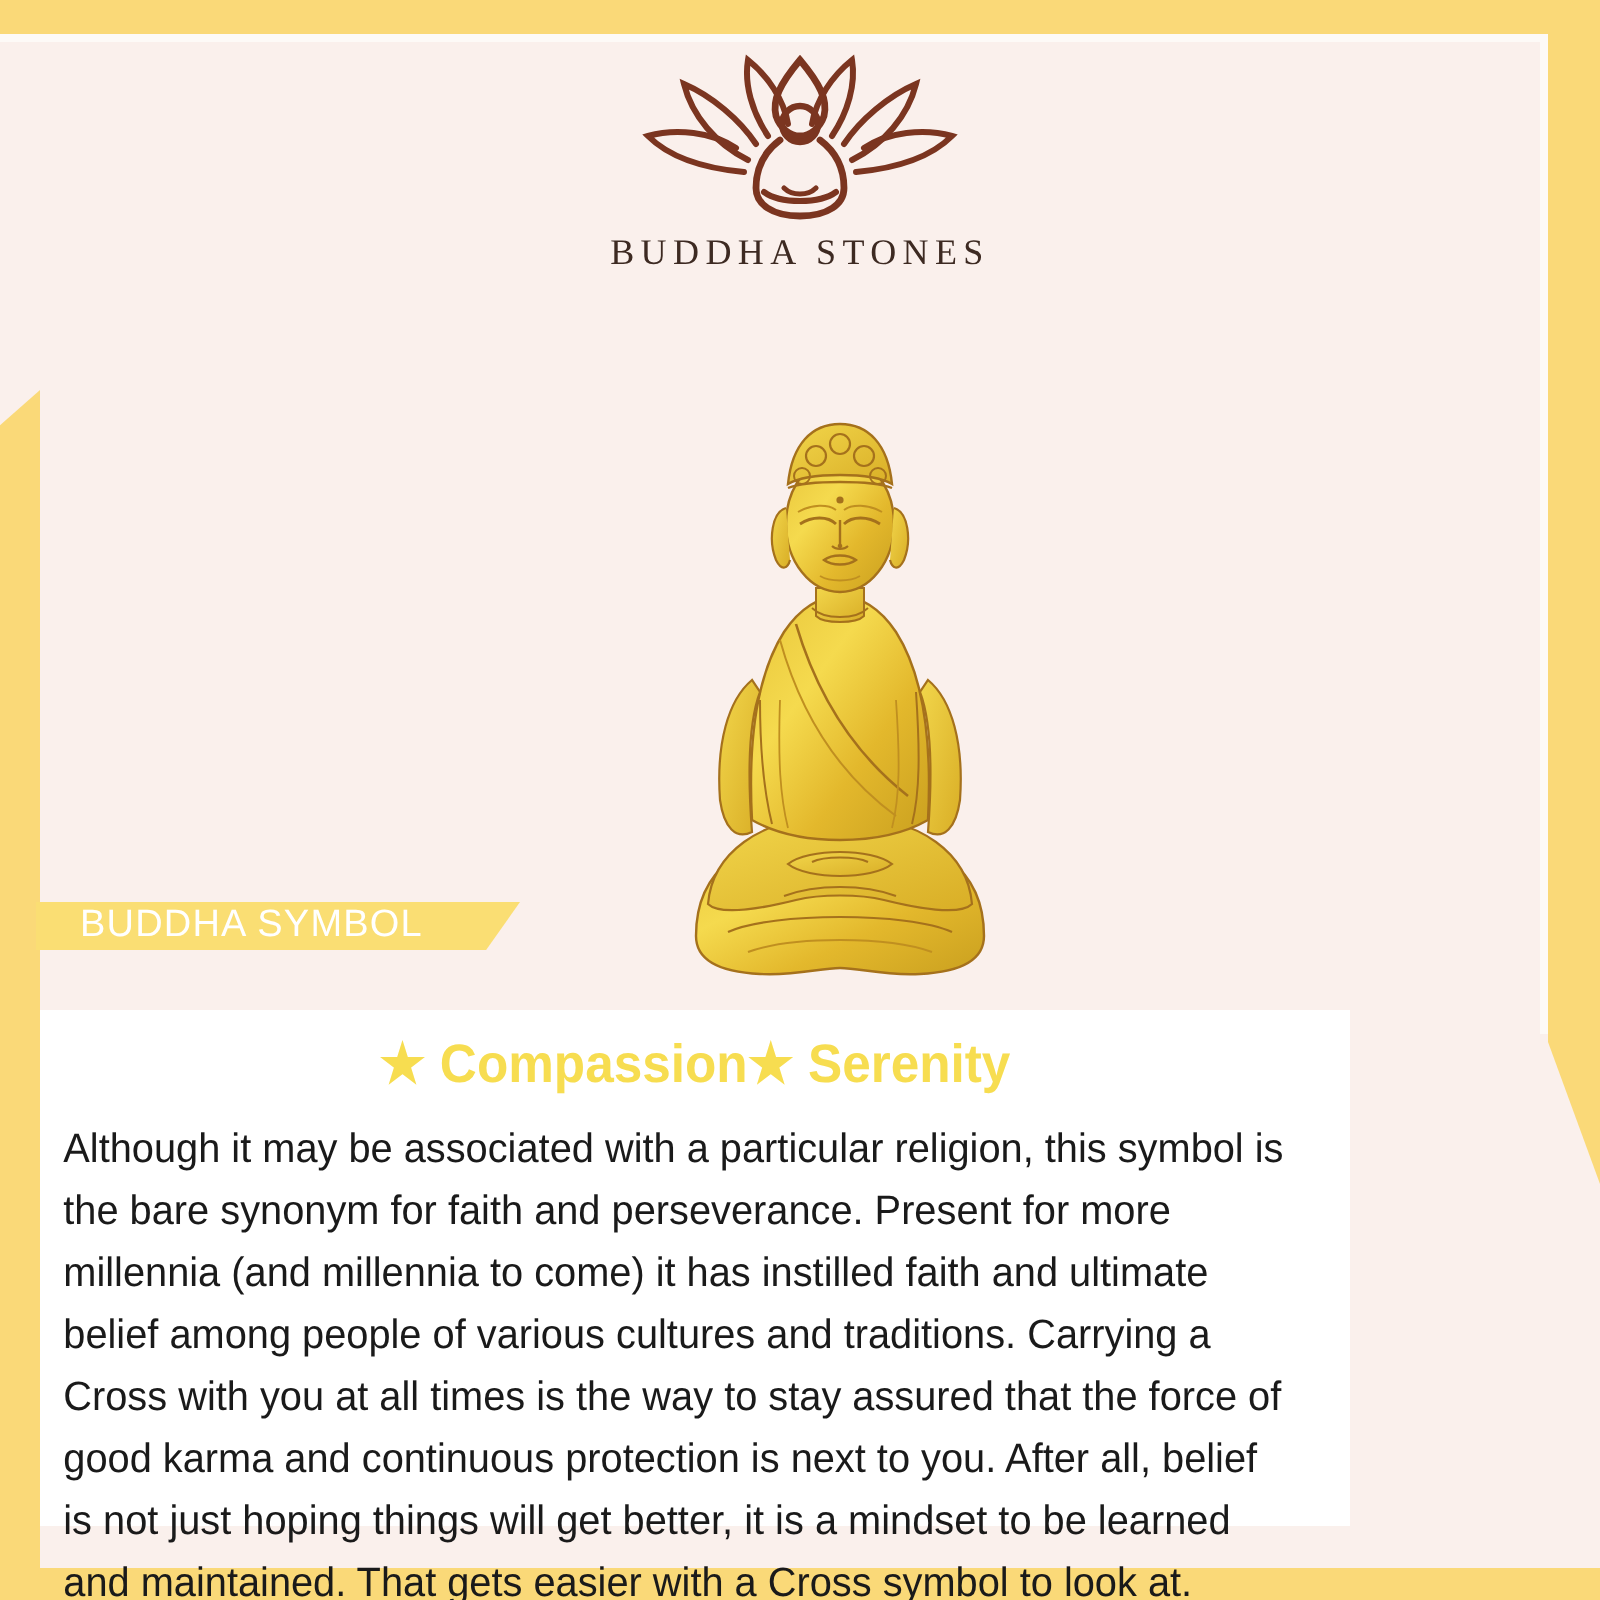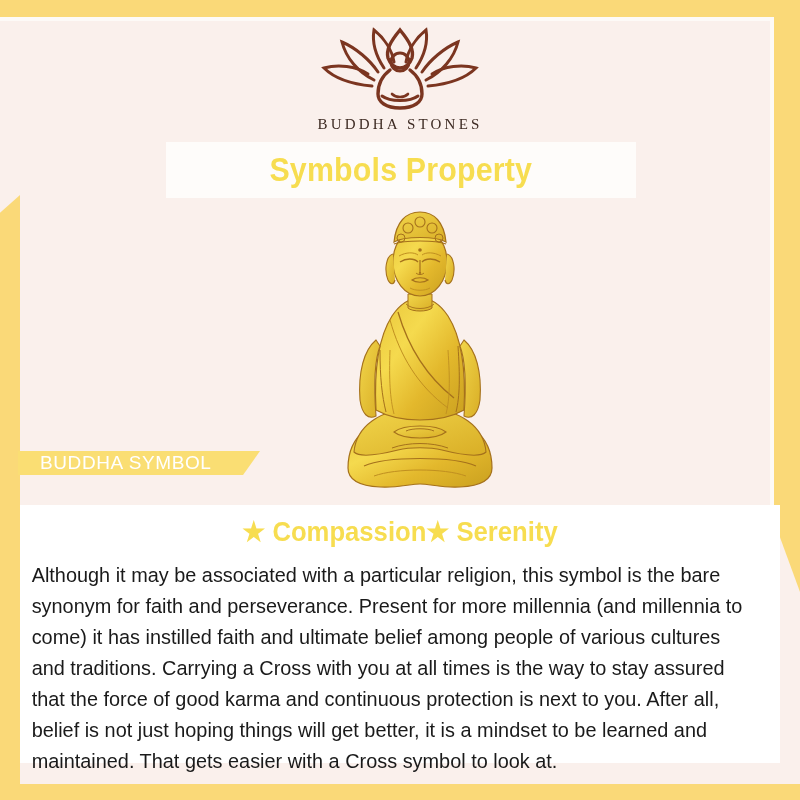--- a/index.html
+++ b/index.html
@@ -86,21 +86,21 @@
   .logo-mark {
     display: block;
     margin: 0 auto;
     width: 180px;
     height: 86px;
   }
   .logo-wordmark {
     display: block;
     margin: 6px auto 0 auto;
     font-family: "Liberation Serif", serif;
-    font-size: 15px;
+    font-size: 18px;
     letter-spacing: 3.2px;
     color: #3d2a22;
     font-weight: 400;
   }
 
   
   .title-banner {
     position: absolute;
     left: 166px;
     top: 142px;
@@ -148,21 +148,21 @@
     color: #ffffff;
     letter-spacing: 0.6px;
     font-weight: 400;
   }
 
   
   .content-panel {
     position: absolute;
     left: 20px;
     top: 505px;
-    width: 760px;
+    width: 655px;
     height: 258px;
     background: #ffffff;
   }
 
   .subhead {
     margin: 11px 0 0 0;
     text-align: center;
     font-family: "Liberation Sans Narrow", "Liberation Sans", sans-serif;
     font-size: 27px;
     font-weight: bold;
@@ -218,23 +218,20 @@
         <path d="M80 46 C72 52 68 60 68 70 C68 78 76 84 90 84 C104 84 112 78 112 70 C112 60 108 52 100 46" stroke-width="3.4"></path>
 
         <path d="M72 72 C80 78 100 78 108 72" stroke-width="3"></path>
 
         <path d="M82 70 C86 74 94 74 98 70" stroke-width="2.6"></path>
       </g>
     </svg>
     <span class="logo-wordmark">BUDDHA STONES</span>
   </div>
 
-  <div class="title-banner">
-    <span class="title-text">Symbols Property</span>
-  </div>
 
   <div class="buddha-wrap">
     <svg class="buddha-svg" viewBox="0 0 180 300">
       <defs>
         <linearGradient id="gold" x1="0" y1="0" x2="1" y2="1">
           <stop offset="0%" stop-color="#e8c53a"></stop>
           <stop offset="35%" stop-color="#f5da4e"></stop>
           <stop offset="65%" stop-color="#e3b82c"></stop>
           <stop offset="100%" stop-color="#caa01f"></stop>
         </linearGradient>

